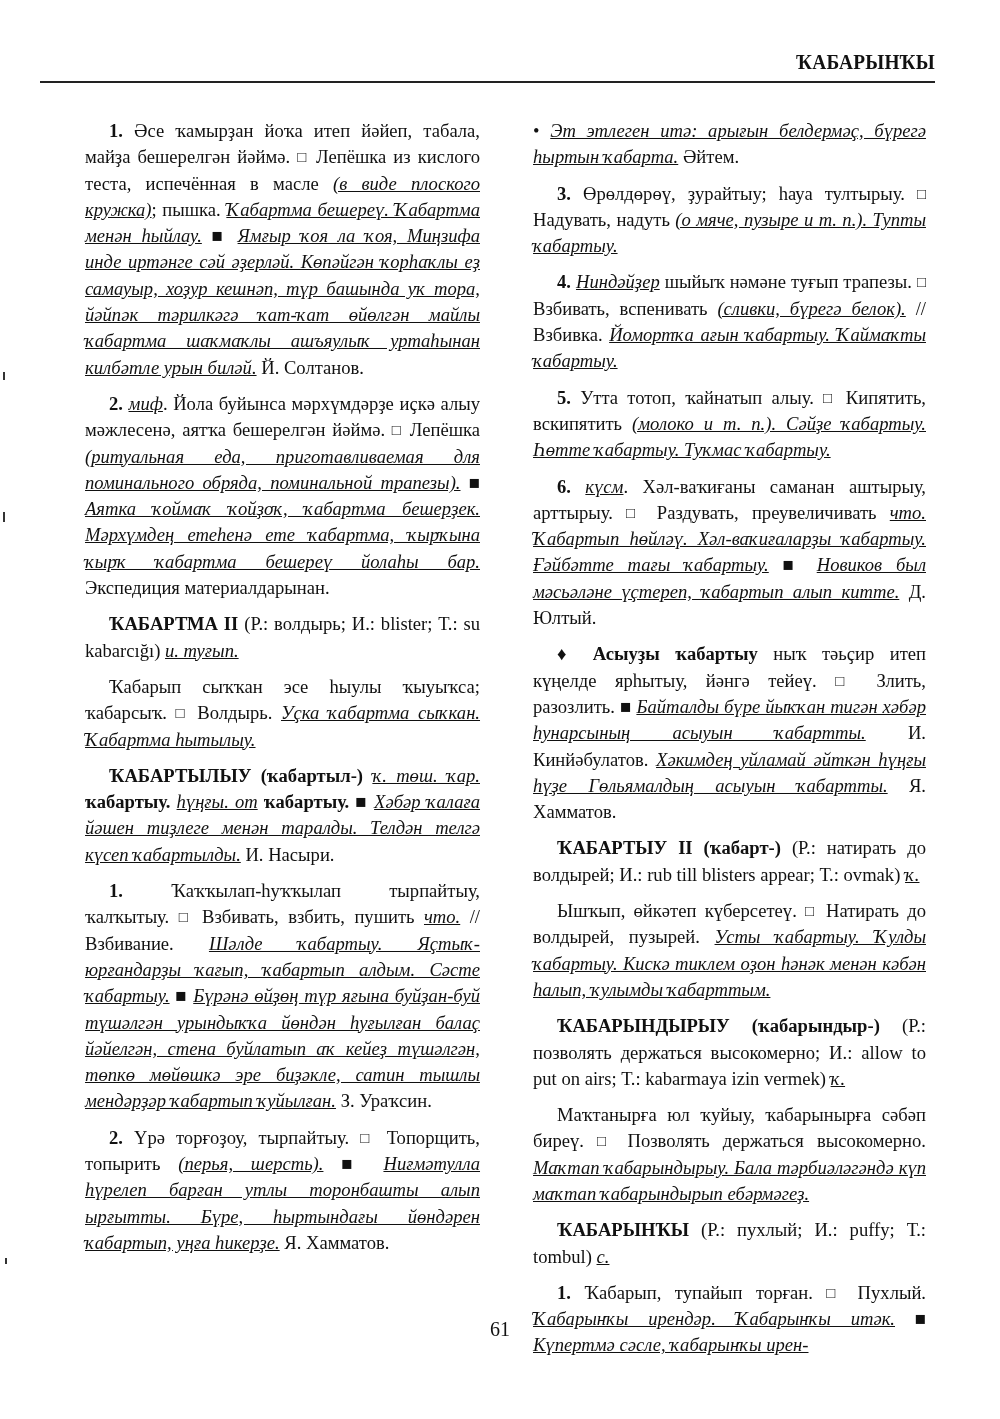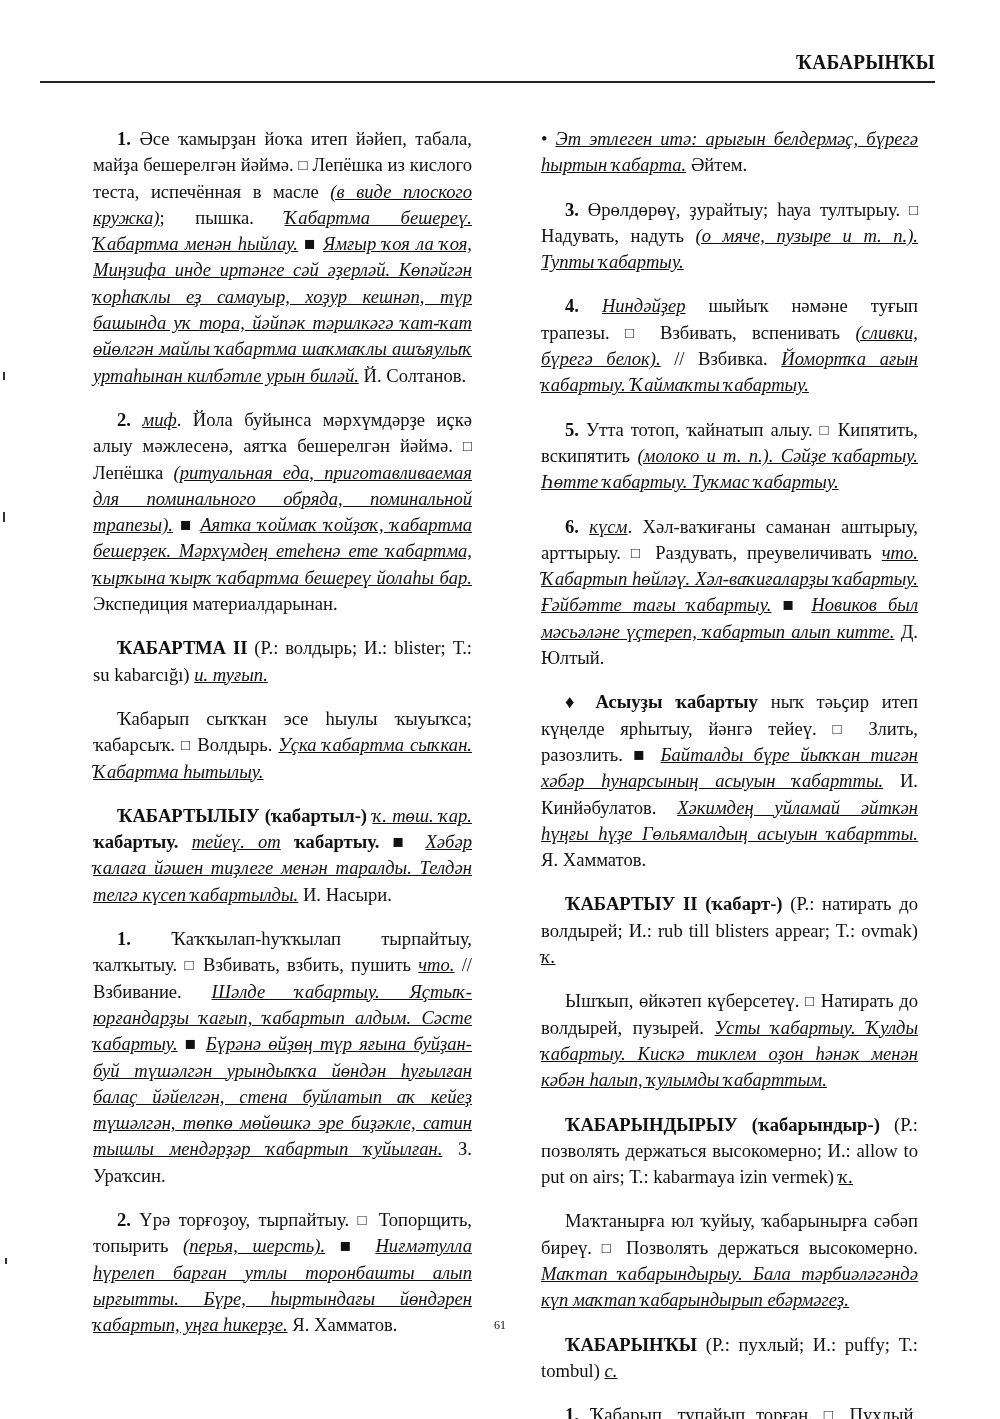--- a/index.html
+++ b/index.html
@@ -6,42 +6,42 @@
   body { width: 1000px; height: 1419px; position: relative; overflow: hidden;
          font-family: "Liberation Serif", "DejaVu Serif", serif; color: #111; }
   .header { position: absolute; left: 40px; top: 40px; width: 895px; height: 44px; }
   .running-head { position: absolute; right: 0; top: 10px; font-family: "Liberation Serif", serif;
                   font-weight: bold; font-size: 21px; letter-spacing: 0.2px; transform: scaleX(0.92); transform-origin: right; }
   .rule { position: absolute; left: 0; right: 0; top: 41px; height: 2px; background: #222; }
   .col { position: absolute; top: 108px; width: 415px; font-size: 18.6px; line-height: 26.3px;
          text-align: justify; hyphens: none; }
   .col.left { left: 75px; }
   .col.right { left: 523px; width: 413px; }
-  .p { margin: 18px; text-indent: 24px; }
+  .p { margin: 10px; text-indent: 24px; }
   .p.noindent { text-indent: 0; }
   b, .b { font-weight: bold; }
   i, .i { font-style: italic; text-decoration: underline; }
   .sq { font-size: 15px; vertical-align: 1px; }
-  .pagenum { position: absolute; left: 0; width: 1000px; top: 1318px; text-align: center; font-size: 12px; }
+  .pagenum { position: absolute; left: 0; width: 1000px; top: 1318px; text-align: center; font-size: 20px; }
   .margin-mark { position: absolute; width: 2px; background: #333; }
 </style>
 </head>
 <body>
 
 <div class="header">
   <div class="running-head">ҠАБАРЫНҠЫ</div>
   <div class="rule"></div>
 </div>
 
 <div class="col left" id="col-left">
     <p class="p"><span class="b">1. </span><span>Әсе ҡамырҙан йоҡа итеп йәйеп, табала, майҙа бешерелгән йәймә. </span><span class="sq">□</span><span> Лепёшка из кислого теста, испечённая в масле </span><span class="i">(в виде плоского кружка)</span><span>; пышка. </span><span class="i">Ҡабартма бешереү. Ҡабартма менән һыйлау.</span><span> ■ </span><span class="i">Ямғыр ҡоя ла ҡоя, Миңзифа инде иртәнге сәй әҙерләй. Көпәйгән ҡорһаҡлы еҙ самауыр, хоҙур кешнәп, түр башында уҡ тора, йәйпәк тәрилкәгә ҡат-ҡат өйөлгән майлы ҡабартма шаҡмаҡлы ашъяулыҡ уртаһынан килбәтле урын биләй.</span><span> Й. Солтанов.</span></p>
     <p class="p"><span class="b">2. </span><span class="i">миф</span><span>. Йола буйынса мәрхүмдәрҙе иҫкә алыу мәжлесенә, аятҡа бешерелгән йәймә. </span><span class="sq">□</span><span> Лепёшка </span><span class="i">(ритуальная еда, приготавливаемая для поминального обряда, поминальной трапезы).</span><span> ■ </span><span class="i">Аятка ҡоймаҡ ҡойҙоҡ, ҡабартма бешерҙек. Мәрхүмдең етеһенә ете ҡабартма, ҡырҡына ҡырҡ ҡабартма бешереү йолаһы бар.</span><span> Экспедиция материалдарынан.</span></p>
     <p class="p"><span class="b">ҠАБАРТМА II </span><span>(Р.: волдырь; И.: blister; Т.: su kabarcığı) </span><span class="i">и. туғып.</span></p>
     <p class="p"><span>Ҡабарып сыҡҡан эсе һыулы ҡыуыҡса; ҡабарсыҡ. </span><span class="sq">□</span><span> Волдырь. </span><span class="i">Уҫка ҡабартма сыҡкан. Ҡабартма һытылыу.</span></p>
-    <p class="p"><span class="b">ҠАБАРТЫЛЫУ (ҡабартыл-) </span><span class="i">ҡ. төш. ҡар.</span><span class="b"> ҡабартыу. </span><span class="i">тейеү. от</span><span class="b"> ҡабартыу.</span><span> ■ </span><span class="i">Хәбәр ҡалаға йәшен тиҙлеге менән таралды. Телдән телгә күсеп ҡабартылды.</span><span> И. Насыри.</span></p>
+    <p class="p"><span class="b">ҠАБАРТЫЛЫУ (ҡабартыл-) </span><span class="i">ҡ. төш. ҡар.</span><span class="b"> ҡабартыу. </span><span class="i">һүңғы. от</span><span class="b"> ҡабартыу.</span><span> ■ </span><span class="i">Хәбәр ҡалаға йәшен тиҙлеге менән таралды. Телдән телгә күсеп ҡабартылды.</span><span> И. Насыри.</span></p>
     <p class="p"><span class="b">1. </span><span>Ҡаҡҡылап-һуҡҡылап тырпайтыу, ҡалҡытыу. </span><span class="sq">□</span><span> Взбивать, взбить, пушить </span><span class="i">что.</span><span> // Взбивание. </span><span class="i">Шәлде ҡабартыу. Яҫтыҡ-юрғандарҙы ҡағып, ҡабартып алдым. Сәсте ҡабартыу.</span><span> ■ </span><span class="i">Бүрәнә өйҙөң түр яғына буйҙан-буй түшәлгән урындыҡҡа йөндән һуғылған балаҫ йәйелгән, стена буйлатып аҡ кейеҙ түшәлгән, төпкө мөйөшкә эре биҙәкле, сатин тышлы мендәрҙәр ҡабартып ҡуйылған.</span><span> З. Ураҡсин.</span></p>
     <p class="p"><span class="b">2. </span><span>Үрә торғоҙоу, тырпайтыу. </span><span class="sq">□</span><span> Топорщить, топырить </span><span class="i">(перья, шерсть).</span><span> ■ </span><span class="i">Ниғмәтулла һүрелеп барған утлы торонбашты алып ырғытты. Бүре, һыртындағы йөндәрен ҡабартып, уңға һикерҙе.</span><span> Я. Хамматов.</span></p>
   </div>
 <div class="col right" id="col-right">
     <p class="p noindent"><span>• </span><span class="i">Эт этлеген итә: арығын белдермәҫ, бүрегә һыртын ҡабарта.</span><span> Әйтем.</span></p>
     <p class="p"><span class="b">3. </span><span>Өрөлдөрөү, ҙурайтыу; һауа тултырыу. </span><span class="sq">□</span><span> Надувать, надуть </span><span class="i">(о мяче, пузыре и т. п.). Тупты ҡабартыу.</span></p>
     <p class="p"><span class="b">4. </span><span class="i">Ниндәйҙер</span><span> шыйыҡ нәмәне туғып трапезы. </span><span class="sq">□</span><span> Взбивать, вспенивать </span><span class="i">(сливки, бүрегә белок).</span><span> // Взбивка. </span><span class="i">Йомортҡа ағын ҡабартыу. Ҡаймаҡты ҡабартыу.</span></p>
     <p class="p"><span class="b">5. </span><span>Утта тотоп, ҡайнатып алыу. </span><span class="sq">□</span><span> Кипятить, вскипятить </span><span class="i">(молоко и т. п.). Сәйҙе ҡабартыу. Һөтте ҡабартыу. Туҡмас ҡабартыу.</span></p>
     <p class="p"><span class="b">6. </span><span class="i">күсм</span><span>. Хәл-ваҡиғаны саманан аштырыу, арттырыу. </span><span class="sq">□</span><span> Раздувать, преувеличивать </span><span class="i">что. Ҡабартып һөйләү. Хәл-ваҡиғаларҙы ҡабартыу. Ғәйбәтте тағы ҡабартыу.</span><span> ■ </span><span class="i">Новиков был мәсьәләне үҫтереп, ҡабартып алып китте.</span><span> Д. Юлтый.</span></p>
     <p class="p"><span>♦ </span><span class="b">Асыуҙы ҡабартыу</span><span> ныҡ тәьҫир итеп күңелде ярһытыу, йәнгә тейеү. </span><span class="sq">□</span><span> Злить, разозлить.</span><span> ■ </span><span class="i">Байталды бүре йыҡҡан тигән хәбәр һунарсының асыуын ҡабартты.</span><span> И. Кинйәбулатов. </span><span class="i">Хәкимдең уйламай әйткән һүңғы һүҙе Гөльямалдың асыуын ҡабартты.</span><span> Я. Хамматов.</span></p>

